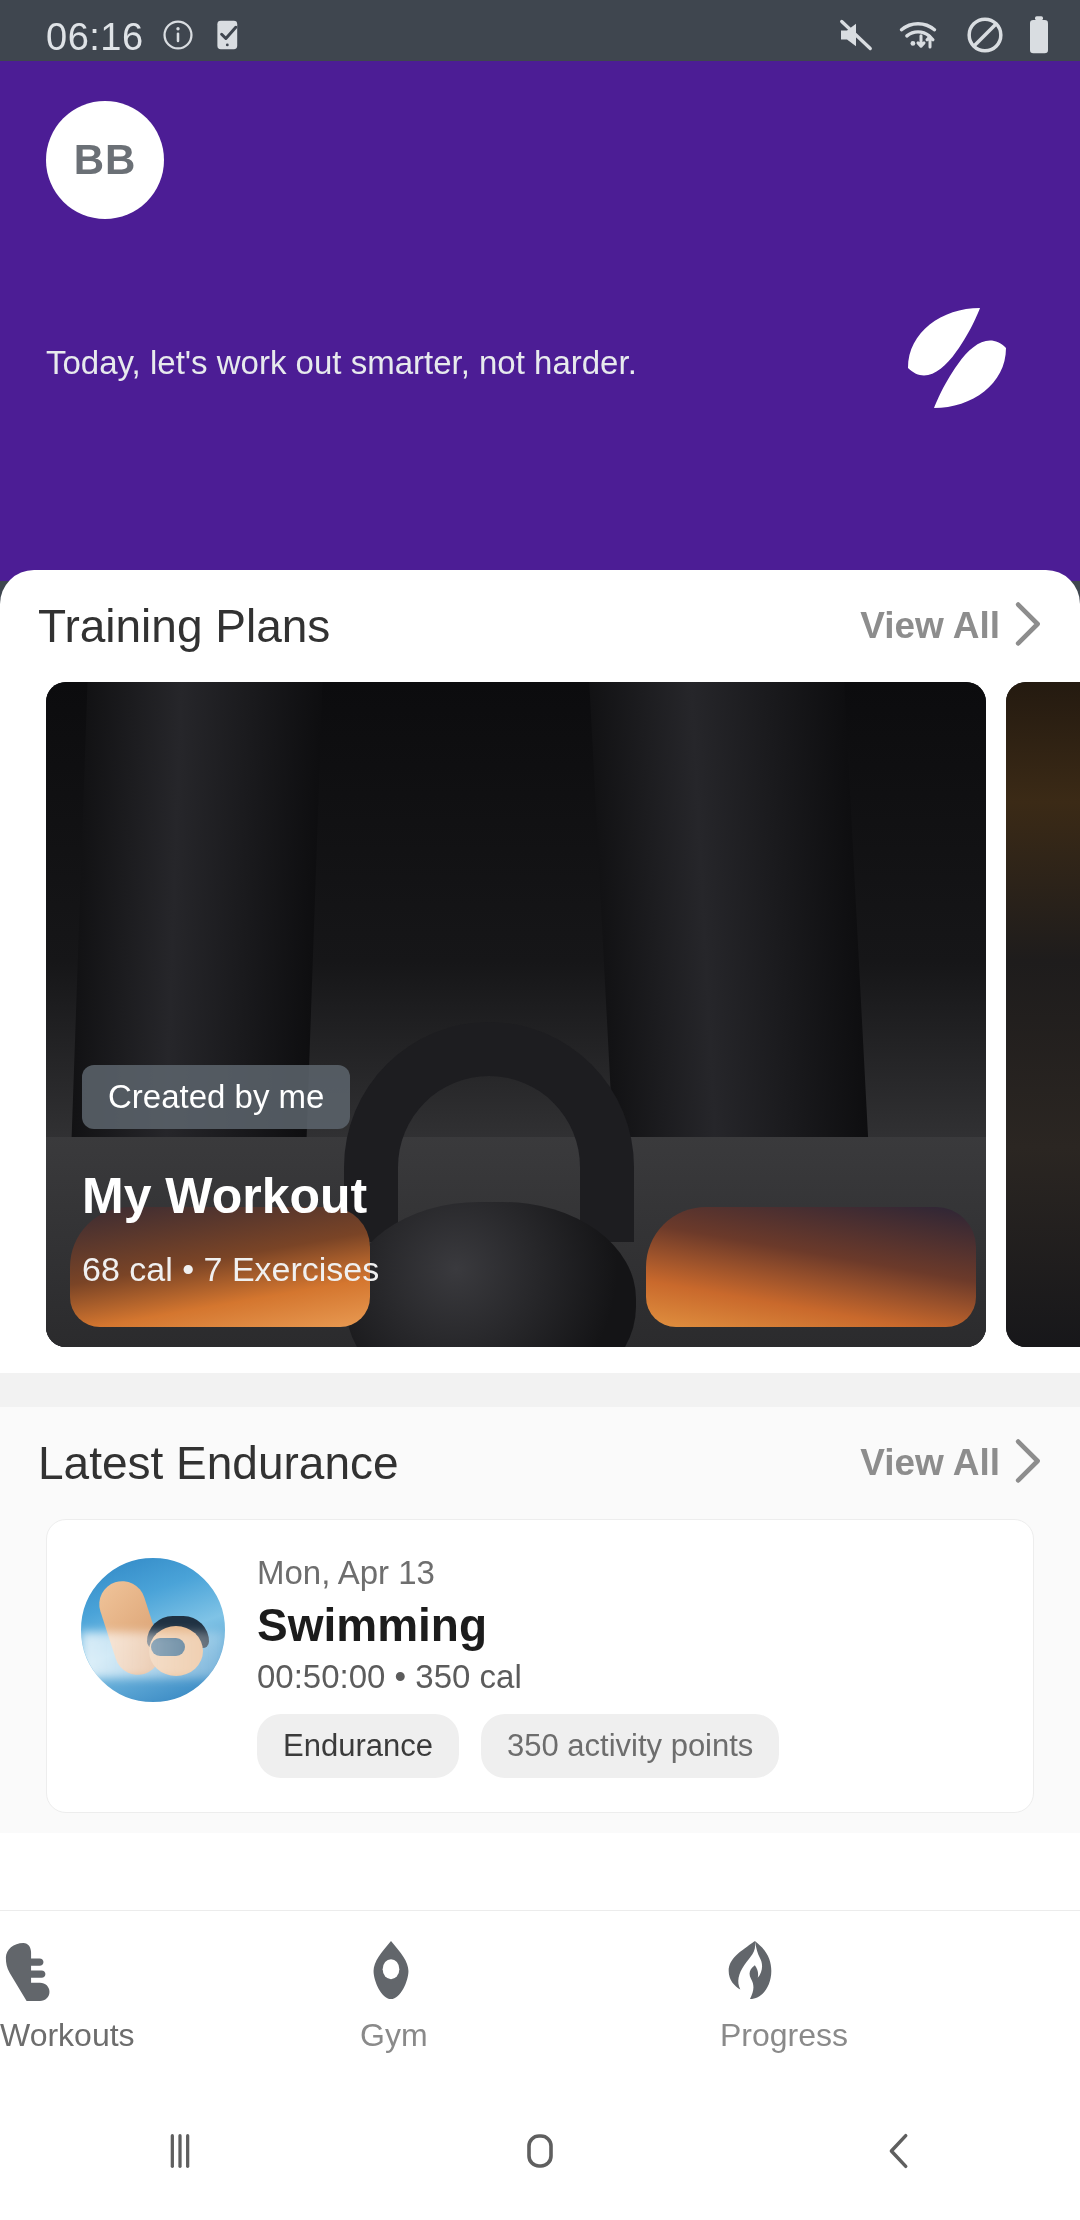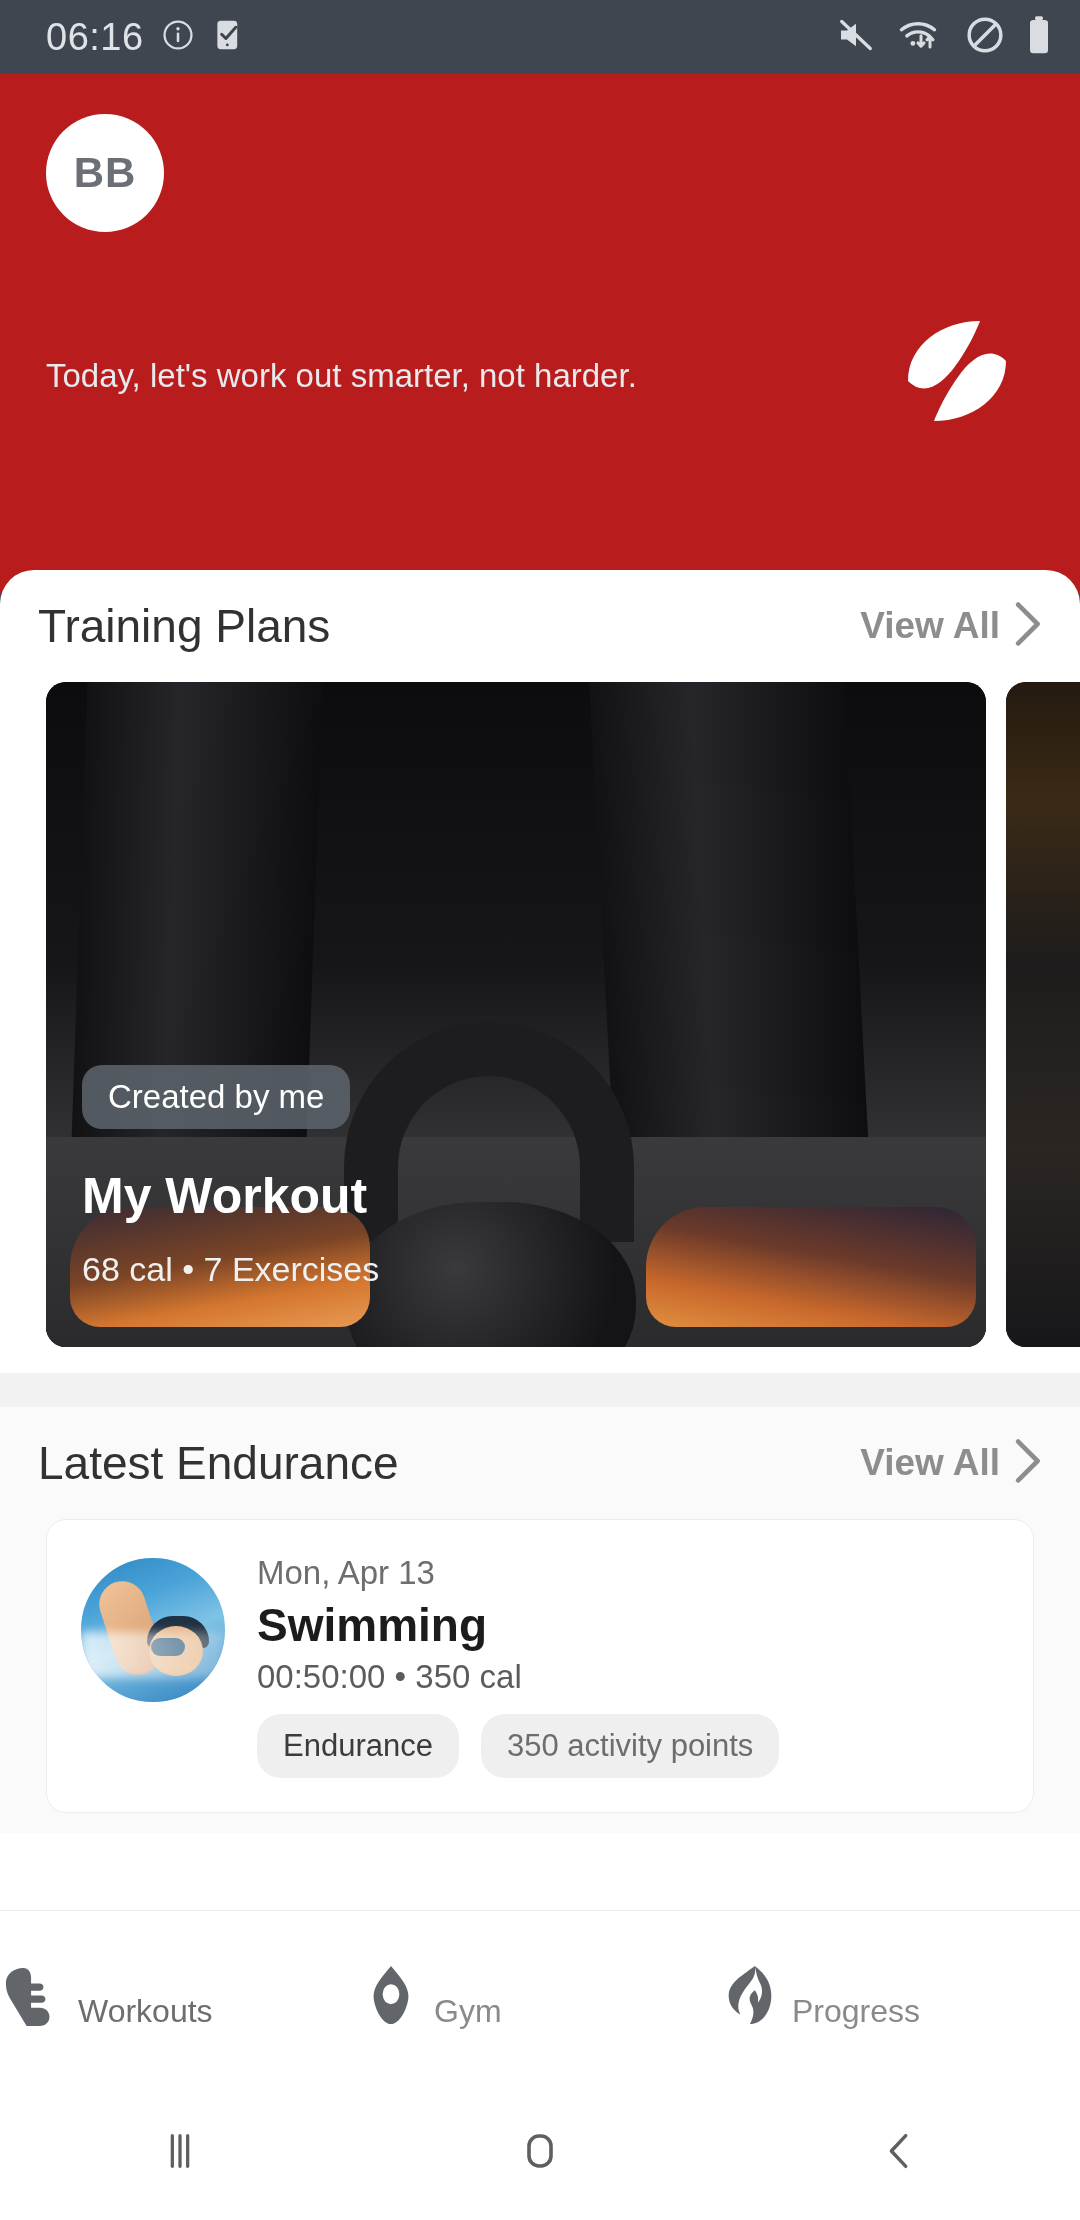--- a/index.html
+++ b/index.html
@@ -16,22 +16,22 @@
     background:#3f464f; display:flex; align-items:center;
     padding:0 28px 0 46px; color:#d9dde1;
   }
   .sb-left { display:flex; align-items:center; gap:17px; }
   .sb-clock { font-size:38px; letter-spacing:0.5px; color:#dfe3e7; }
   .sb-right { margin-left:auto; display:flex; align-items:center; gap:22px; }
   .ico { display:block; }
 
   
   .header {
-    position:absolute; top:74px; left:0; width:1080px; height:520px;
-    background:#b91c1c;
+    position:absolute; top:61px; left:0; width:1080px; height:520px;
+    background:#4c1d95;
   }
   .avatar {
     position:absolute; left:46px; top:40px;
     width:118px; height:118px; border-radius:50%;
     background:#ffffff; display:flex; align-items:center; justify-content:center;
   }
   .avatar-initials { font-size:42px; font-weight:bold; color:#6b7076; letter-spacing:1px; }
   .greeting {
     position:absolute; left:46px; top:200px;
     font-size:56px; font-weight:bold; color:#ffffff; letter-spacing:-0.5px;
@@ -85,21 +85,21 @@
   .shoe.l { left:24px; width:300px;
             background:linear-gradient(170deg,#3a2b33 0%,#7a4426 45%,#d4762f 72%,#e89a52 100%); }
   .shoe.r { left:600px; width:330px;
             background:linear-gradient(190deg,#2c2536 0%,#6c3a2a 42%,#c9692c 74%,#e0903f 100%); }
   .peek-photo { position:absolute; inset:0;
     background:linear-gradient(180deg,#241a10 0%,#3b2a16 18%,#1e1c1c 42%,#2b2622 70%,#17171a 100%); }
 
   .badge {
     position:absolute; left:36px; bottom:218px;
     background:rgba(92,100,108,0.86); color:#ffffff;
-    font-size:33px; padding:13px 26px; border-radius:20px;
+    font-size:33px; padding:13px 26px; border-radius:12px;
   }
   .card-title { position:absolute; left:36px; bottom:122px;
     font-size:50px; font-weight:bold; color:#ffffff; }
   .card-meta { position:absolute; left:36px; bottom:58px;
     font-size:34px; color:#f0f0f0; }
 
   .divider-gap { height:34px; background:#f2f2f2; margin-top:26px; }
 
   
   .activity-area { background:#fafafa; padding-bottom:20px; }
@@ -133,21 +133,21 @@
   .tag { background:#efefef; color:#3b3b3b; font-size:31px;
          padding:14px 26px; border-radius:24px; white-space:nowrap; }
   .tag.muted { color:#6d6d6d; }
 
   
   .bottomnav {
     position:absolute; left:0; bottom:138px; width:1080px; height:172px;
     background:#ffffff; border-top:1px solid #ececec;
     display:flex; align-items:center;
   }
-  .navitem { flex:1; display:flex; flex-direction:row; align-items:flex-end; gap:12px; }
+  .navitem { flex:1; display:flex; flex-direction:column; align-items:flex-start; gap:12px; }
   .navlabel { font-size:32px; color:#8a8a8a; }
   .navitem.active .navlabel { color:#6d6d6d; }
 
   
   .sysnav {
     position:absolute; left:0; bottom:0; width:1080px; height:138px;
     background:#ffffff; display:flex; align-items:center;
   }
   .sysbtn { flex:1; display:flex; align-items:center; justify-content:center; }
 </style>

